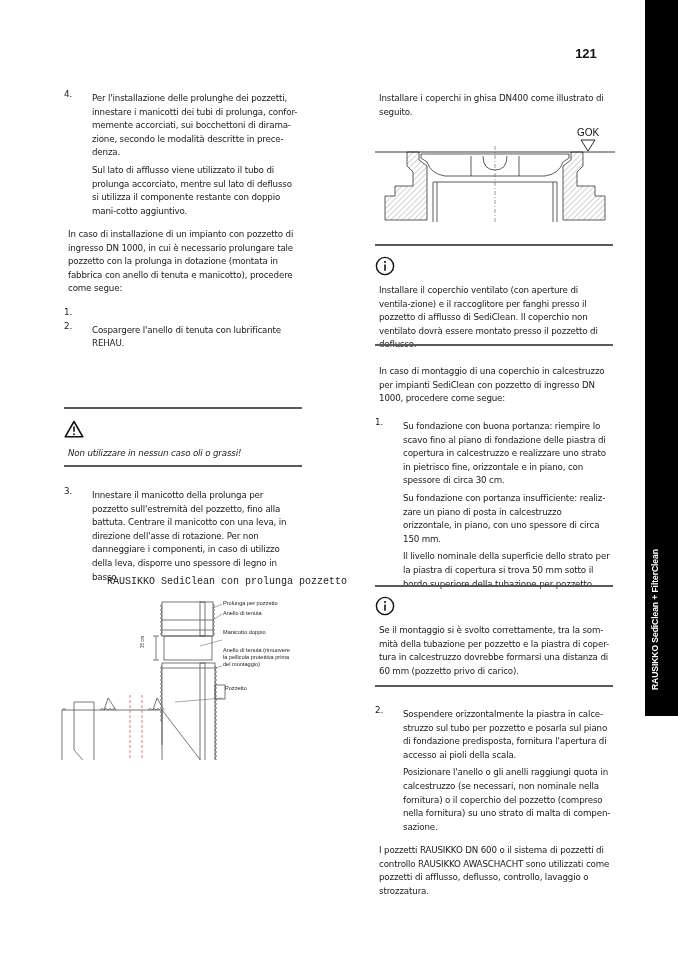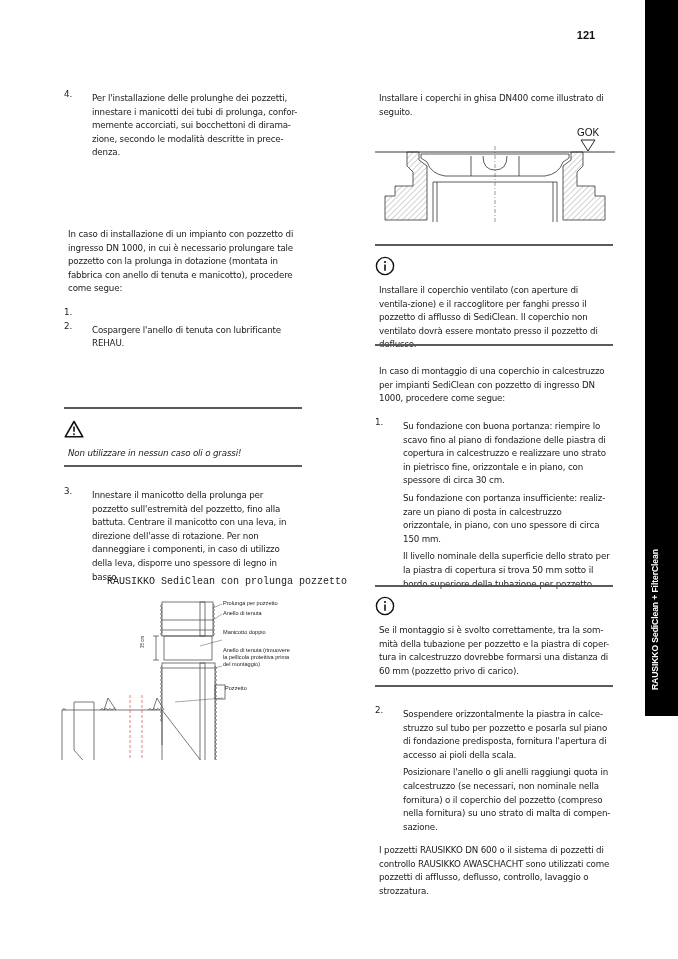--- a/index.html
+++ b/index.html
@@ -1,19 +1,19 @@
 <!DOCTYPE html>
 <html><head>
 <meta charset="utf-8">
 <style>
   html, body { margin: 0; padding: 0; background: #ffffff; }
   body { width: 678px; height: 959px; position: relative; overflow: hidden;
          font-family: "DejaVu Sans", sans-serif; color: #1a1a1a; }
-  .page-num { position: absolute; left: 566px; top: 29px; width: 40px; text-align: center;
-              font-family: "Liberation Sans", sans-serif; font-weight: bold; font-size: 11px; color: #111; }
+  .page-num { position: absolute; left: 566px; top: 46px; width: 40px; text-align: center;
+              font-family: "Liberation Sans", sans-serif; font-weight: bold; font-size: 13px; color: #111; }
   .side-tab { position: absolute; left: 645px; top: 0; width: 33px; height: 716px; background: #000; }
   .side-tab-label { position: absolute; left: 650px; top: 690px; transform-origin: left top; transform: rotate(-90deg);
                     white-space: nowrap; color: #fff; font-family: "Liberation Sans", sans-serif; font-weight: bold;
                     font-size: 8.6px; letter-spacing: -0.1px; width: 170px; }
   .col { position: absolute; font-size: 8.7px; line-height: 13.6px; letter-spacing: -0.15px; }
   .col-left { left: 64px; width: 240px; }
   .col-right { left: 375px; width: 240px; }
   p { margin: 4px; }
   .item { display: flex; }
   .item .num { width: 24px; flex: 0 0 24px; }
@@ -29,20 +29,21 @@
 
 <div class="page-num">121</div>
 <div class="side-tab"></div>
 <div class="side-tab-label">RAUSIKKO SediClean + FilterClean</div>
 
 <div class="col col-left" style="top:88px;">
   <div class="item">
     <span class="num">4.</span>
     <div class="body">
       <p>Per l'installazione delle prolunghe dei pozzetti, innestare i manicotti dei tubi di prolunga, confor-memente accorciati, sui bocchettoni di dirama-zione, secondo le modalità descritte in prece-denza.</p>
+      <p>Sul lato di afflusso viene utilizzato il tubo di prolunga accorciato, mentre sul lato di deflusso si utilizza il componente restante con doppio mani-cotto aggiuntivo.</p>
     </div>
   </div>
 </div>
 
 <div class="col col-left" style="top:224px;">
   <p>In caso di installazione di un impianto con pozzetto di ingresso DN 1000, in cui è necessario prolungare tale pozzetto con la prolunga in dotazione (montata in fabbrica con anello di tenuta e manicotto), procedere come segue:</p>
 </div>
 
 <div class="col col-left" style="top:306px;">
   <div class="item">

